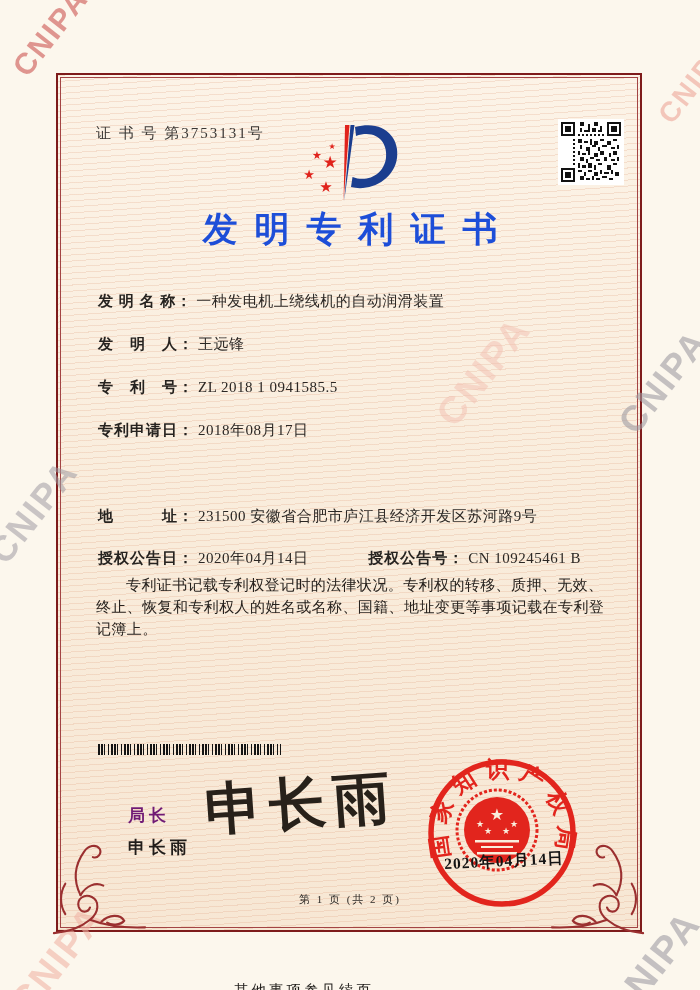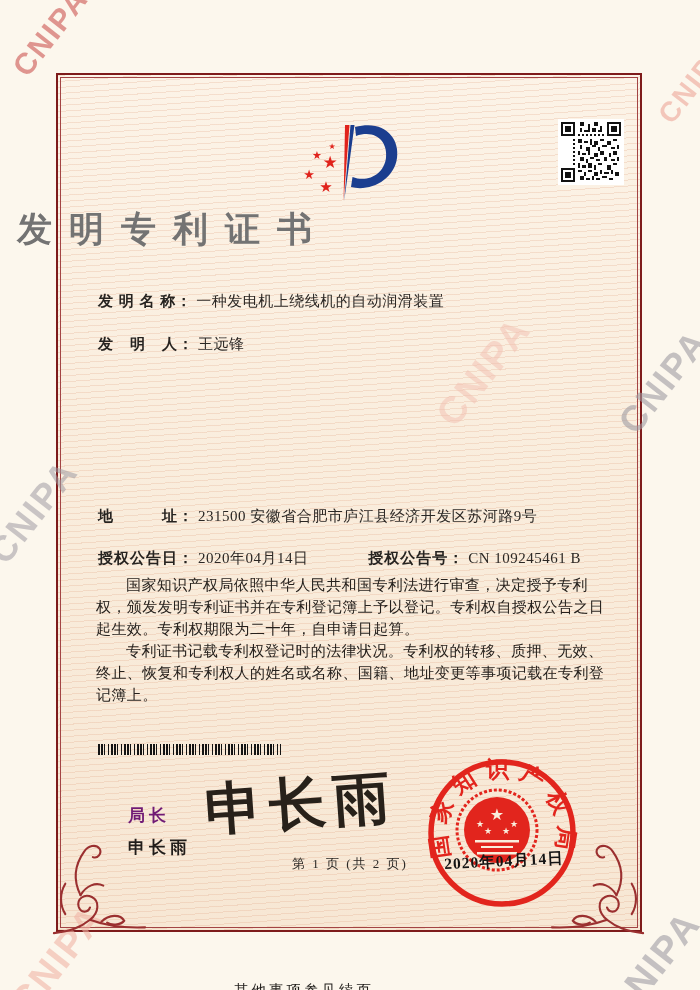--- a/index.html
+++ b/index.html
@@ -22,22 +22,22 @@
   .frame-inner{position:absolute;inset:2px;border:1px solid #a34444;}
   .content{position:absolute;inset:0;z-index:6;}
   .wm-layer{position:absolute;inset:0;z-index:3;pointer-events:none;}
   .wm{
     position:absolute;font-family:"Liberation Sans","DejaVu Sans",sans-serif;
     font-weight:700;transform-origin:0 0;transform:rotate(-52deg);
     letter-spacing:2px;white-space:nowrap;
   }
   .cert-no{position:absolute;left:96px;top:124px;font-size:15px;letter-spacing:2px;color:#3a3734;}
   .title{
-    position:absolute;left:0;top:206px;width:700px;text-align:left;
-    font-size:35px;font-weight:700;color:#737373;letter-spacing:17px;text-indent:17px;
+    position:absolute;left:0;top:206px;width:700px;text-align:center;
+    font-size:35px;font-weight:700;color:#1d4ed8;letter-spacing:17px;text-indent:17px;
   }
   .row{position:absolute;left:98px;font-size:15px;white-space:nowrap;}
   .row .lbl{font-weight:600;color:#262320;letter-spacing:1px;}
   .row .val{font-weight:500;color:#2b2724;margin-left:4px;letter-spacing:.5px;}
   .grant2{margin-left:56px;}
   .paras{position:absolute;left:96px;top:574px;width:512px;font-size:15px;line-height:22px;color:#26211d;}
   .paras p{margin:0;text-indent:2em;letter-spacing:.4px;}
   .barcode{
     position:absolute;left:98px;top:744px;width:183px;height:11px;
     background:repeating-linear-gradient(90deg,#141414 0 2px,rgba(0,0,0,0) 2px 3px,#141414 3px 5px,rgba(0,0,0,0) 5px 6px,#141414 6px 7px,rgba(0,0,0,0) 7px 10px,#141414 10px 11px,rgba(0,0,0,0) 11px 13px);
@@ -48,21 +48,21 @@
     position:absolute;left:205px;top:766px;font-size:57px;font-weight:700;
     letter-spacing:7px;color:#28211a;transform:rotate(-4deg);white-space:nowrap;
   }
   .logo{position:absolute;left:278px;top:106px;}
   .qr{position:absolute;left:558px;top:119px;width:66px;height:66px;background:#fff;padding:3px;box-sizing:border-box;}
   .seal{position:absolute;left:417px;top:748px;z-index:7;}
   .seal-date{
     position:absolute;left:428px;top:851px;width:152px;text-align:center;z-index:8;
     font-size:15.5px;font-weight:700;color:#141414;letter-spacing:1px;transform:rotate(-3deg);
   }
-  .page-num{position:absolute;left:0;top:855px;width:700px;text-align:center;font-size:13px;letter-spacing:2px;color:#2c2926;z-index:6;}
+  .page-num{position:absolute;left:0;top:892px;width:700px;text-align:center;font-size:11px;letter-spacing:2px;color:#2c2926;z-index:6;}
   .footer-note{position:absolute;left:0;top:940px;width:608px;text-align:center;font-size:14.5px;letter-spacing:3px;color:#1f1c19;z-index:6;margin-top:41px;}
   .flourish{position:absolute;width:95px;height:95px;z-index:5;}
   .fl-bl{left:52px;top:840px;}
   .fl-br{left:550px;top:840px;transform:scaleX(-1);}
 </style>
 </head>
 <body>
 
 <div class="page">
 
@@ -96,20 +96,21 @@
       <path d="M40,84 C56,90 74,93 98,92"></path>
       <path d="M52,86 C60,78 72,78 76,85 C72,90 62,90 58,87"></path>
       <path d="M30,58 C22,42 24,26 34,12 C38,6 46,4 50,9 C53,14 48,20 43,18"></path>
       <path d="M30,58 C36,48 46,44 54,48"></path>
       <path d="M14,78 C8,68 8,56 14,46"></path>
     </g>
   </svg>
 
   <div class="content">
 
+    <div class="cert-no">证 书 号 第3753131号</div>
 
     <svg class="logo" width="130" height="100" viewBox="0 0 130 100">
       <text x="54" y="43" font-size="8" fill="#e0231c" text-anchor="middle">★</text>
       <text x="39" y="53" font-size="11" fill="#e0231c" text-anchor="middle">★</text>
       <text x="52" y="62" font-size="17" fill="#e0231c" text-anchor="middle">★</text>
       <text x="31" y="73" font-size="13" fill="#e0231c" text-anchor="middle">★</text>
       <text x="48" y="86" font-size="15" fill="#e0231c" text-anchor="middle">★</text>
       <polygon points="67,19 71.5,19 65.6,95" fill="#e0231c"></polygon>
       <polygon points="72.5,19 76.5,19 66.2,95" fill="#1b3e8f"></polygon>
       <path d="M77,21 C106,13 122,32 119,52 C116,74 92,86 73,81 L74.5,71 C90,77 106,68 108,52 C110,36 98,23 78,30 Z" fill="#1b3e8f"></path>
@@ -202,30 +203,35 @@
     </svg>
 
     <div class="title">发明专利证书</div>
 
     <div class="row" style="top:292px;">
       <span class="lbl">发 明 名 称：</span><span class="val">一种发电机上绕线机的自动润滑装置</span>
     </div>
     <div class="row" style="top:335px;">
       <span class="lbl">发　明　人：</span><span class="val">王远锋</span>
     </div>
+    <div class="row" style="top:378px;">
+      <span class="lbl">专　利　号：</span><span class="val">ZL 2018 1 0941585.5</span>
+    </div>
+    <div class="row" style="top:421px;">
+      <span class="lbl">专利申请日：</span><span class="val">2018年08月17日</span>
+    </div>
     <div class="row" style="top:507px;text-align:right;">
       <span class="lbl">地　　　址：</span><span class="val">231500 安徽省合肥市庐江县经济开发区苏河路9号</span>
     </div>
     <div class="row" style="top:549px;">
       <span class="lbl">授权公告日：</span><span class="val">2020年04月14日</span>
       <span class="lbl grant2">授权公告号：</span><span class="val">CN 109245461 B</span>
     </div>
 
     <div class="paras">
-      <p>国家知识产权局依照中华人民共和国专利法进行审查，决定授予专利权，颁发发明专利证书并在专利登记簿上予以登记。专利权自授权公告之日起生效。专利权期限为二十年，自申请日起算。</p>
       <p>专利证书记载专利权登记时的法律状况。专利权的转移、质押、无效、终止、恢复和专利权人的姓名或名称、国籍、地址变更等事项记载在专利登记簿上。</p>
     </div>
 
     <div class="barcode"></div>
 
     <div class="sig-role">局长</div>
     <div class="sig-name">申长雨</div>
     <div class="autograph">申长雨</div>
 
     <div class="page-num">第 1 页 (共 2 页)</div>

